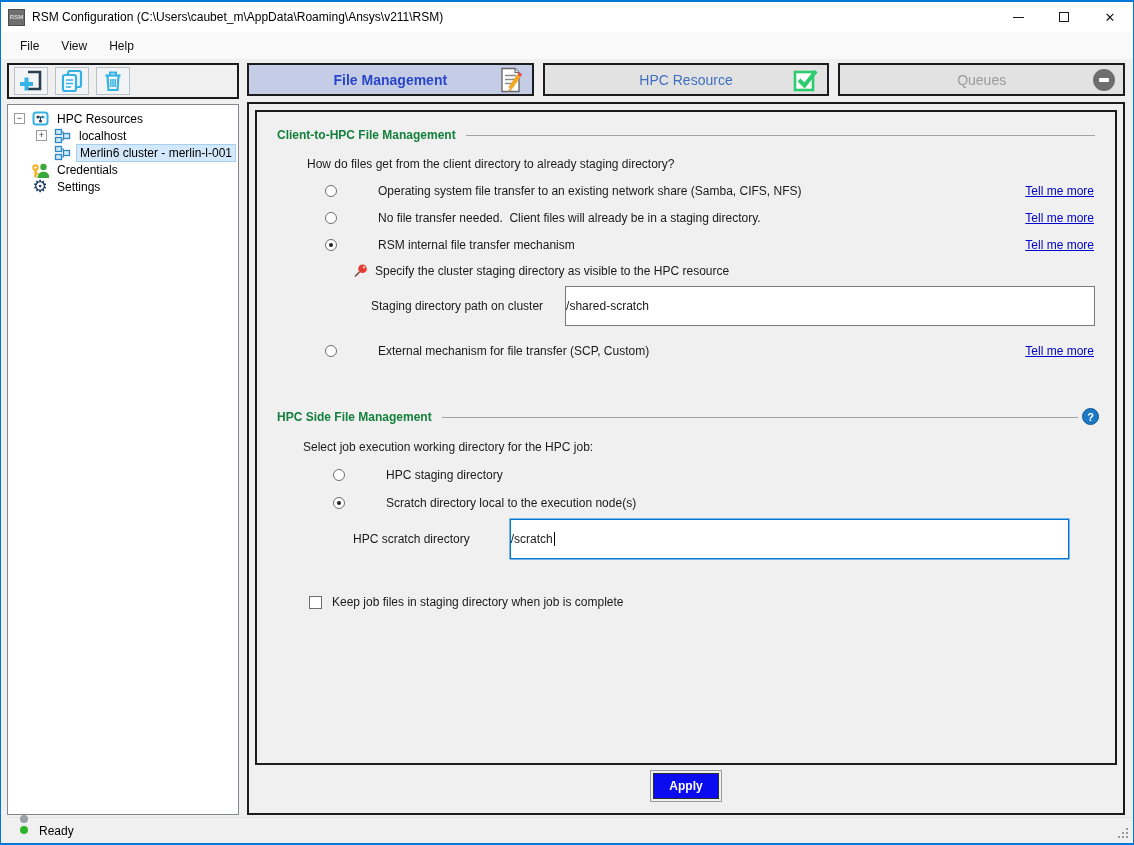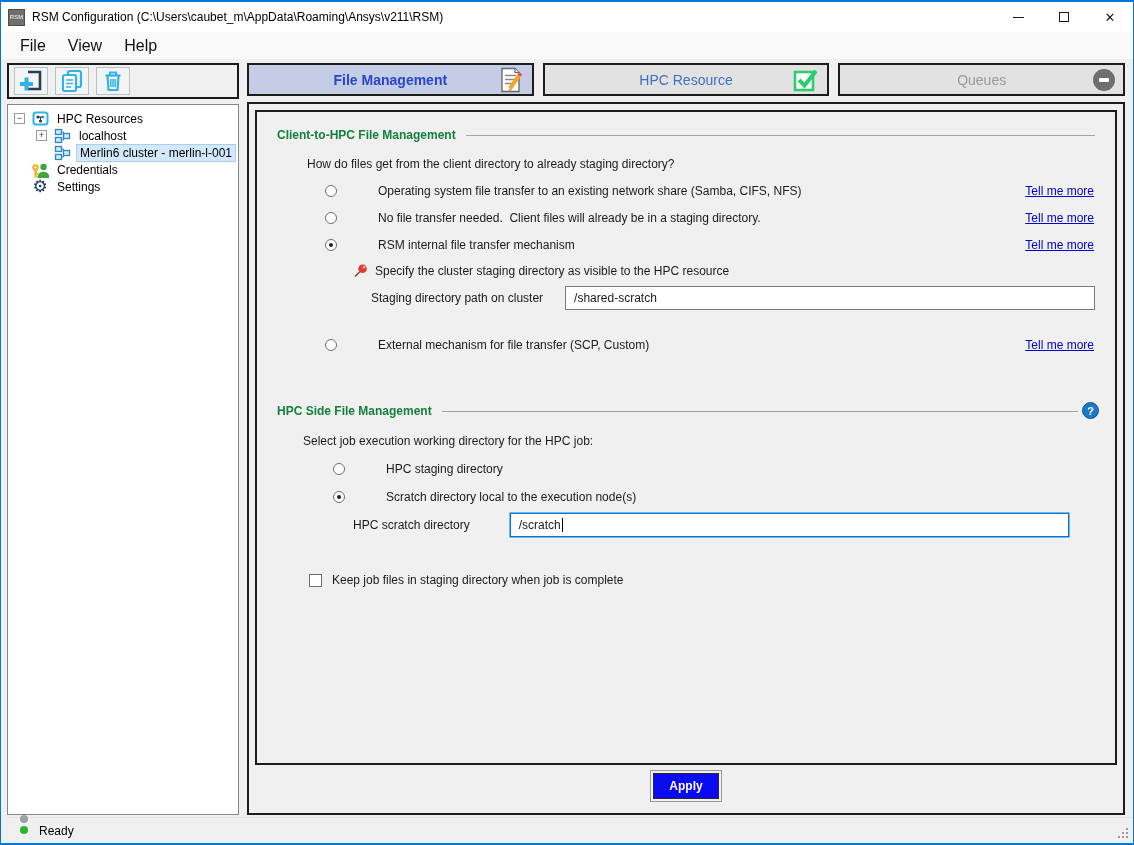--- a/index.html
+++ b/index.html
@@ -15,21 +15,21 @@
               display:flex; align-items:center; justify-content:center; margin-right:7px; border:1px solid #4c4c4c; }
   .title-text { font-size:12px; color:#000; }
   .win-controls { margin-left:auto; display:flex; height:30px; }
   .win-btn { width:46px; height:30px; display:flex; align-items:center; justify-content:center; color:#1a1a1a; }
   .glyph-min { width:11px; height:1px; background:#1a1a1a; }
   .glyph-max { width:10px; height:10px; border:1px solid #1a1a1a; }
   .glyph-close { font-size:13px; line-height:13px; }
 
   
   .menubar { height:27px; background:#f9f9f9; display:flex; align-items:center; padding-left:8px; }
-  .menu-item { padding:4px 11px; font-size:16px; color:#111; }
+  .menu-item { padding:4px 11px; font-size:12px; color:#111; }
 
   
   .main { position:absolute; top:57px; bottom:26px; left:0; right:0; display:flex; background:#f0f0f0; }
   .left-col { width:238px; padding:4px 0 2px 6px; display:flex; flex-direction:column; }
   .right-col { flex:1; padding:4px 8px 2px 8px; display:flex; flex-direction:column; }
 
   
   .toolbar { height:36px; border:2px solid #1a1a1a; background:#f0f0f0; display:flex; align-items:center;
              gap:7px; padding:0 5px; margin-bottom:5px; }
   .tool-btn { width:34px; height:28px; border:1px solid #b9c0c7; background:#f2f4f6; display:flex;
@@ -73,22 +73,22 @@
   .opt-row { display:flex; align-items:center; margin:13px 0 0 52px;gap:32px; }
   .opt-row .radio { margin-right:9px; }
   .radio { width:12px; height:12px; border-radius:50%; border:1px solid #6e6e6e; background:#fff; position:relative; flex:0 0 12px; }
   .radio.sel::after { content:""; position:absolute; left:3px; top:3px; width:4px; height:4px; border-radius:50%; background:#222; }
   .opt-label { white-space:pre-wrap; }
   .tmm { margin-left:auto; margin-right:5px; color:#0000cc; text-decoration:underline; font-size:12px; white-space:nowrap; }
 
   .pin-row { display:flex; align-items:center; margin:11px 0 0 80px; gap:7px; }
   .field-row { display:flex; align-items:center; margin:8px 0 0 98px; }
   .field-row .fr-label { white-space:nowrap; }
-  .text-input { height:24px; background:#fff; border:1px solid #7a7a7a; display:flex; align-items:center;
-                padding:0 8px; font-size:12px; flex:1; }
+  .text-input { height:40px; background:#fff; border:1px solid #7a7a7a; display:flex; align-items:center;
+                padding:0 0; font-size:12px; flex:1; }
   .staging-input { margin-left:22px; margin-right:4px; }
   .scratch-row { margin:9px 0 0 80px;gap:24px; }
   .scratch-input { margin-left:16px; margin-right:30px; border:1px solid #0078d7; box-shadow:0 0 0 0.5px #0078d7; }
   .caret { width:1px; height:14px; background:#000; display:inline-block; margin-left:1px; }
 
   .gap-between-sections { height:50px; }
   .hpc-opt { margin-left:60px; margin-top:14px; }
 
   .check-row { display:flex; align-items:center; margin:36px 0 0 36px; gap:10px; }
   .checkbox { width:13px; height:13px; border:1px solid #6e6e6e; background:#fff; flex:0 0 13px; }
@@ -303,21 +303,21 @@
             <span>Specify the cluster staging directory as visible to the HPC resource</span>
           </div>
 
           <div class="field-row">
             <span class="fr-label">Staging directory path on cluster</span>
             <div class="text-input staging-input">
               <span>/shared-scratch</span>
             </div>
           </div>
 
-          <div class="opt-row" style="margin-top:28px;">
+          <div class="opt-row" style="margin-top:18px;">
             <span class="radio"></span>
             <span class="opt-label">External mechanism for file transfer (SCP, Custom)</span>
             <a class="tmm">Tell me more</a>
           </div>
 
           <div class="gap-between-sections"></div>
 
           <div class="section-head">
             <span class="section-title">HPC Side File Management</span>
             <span class="section-rule"></span>

